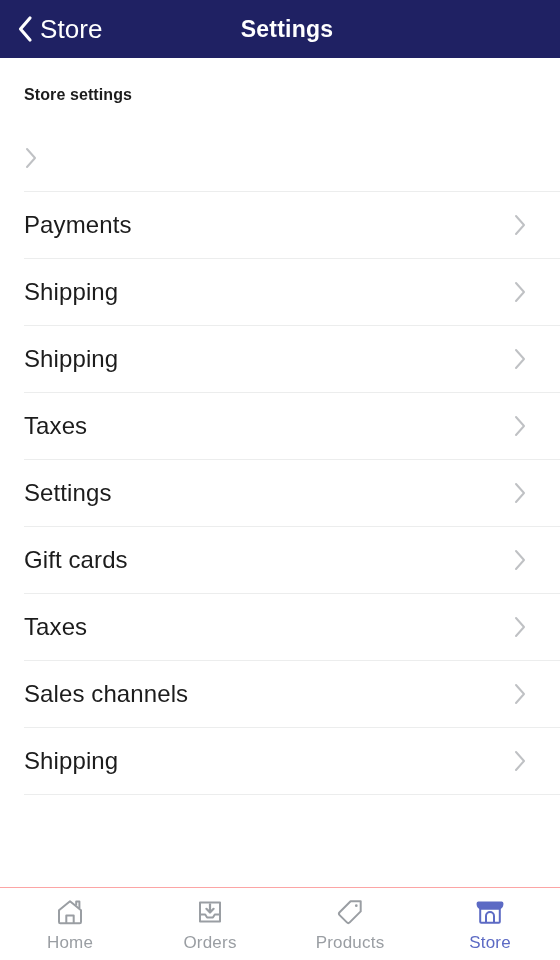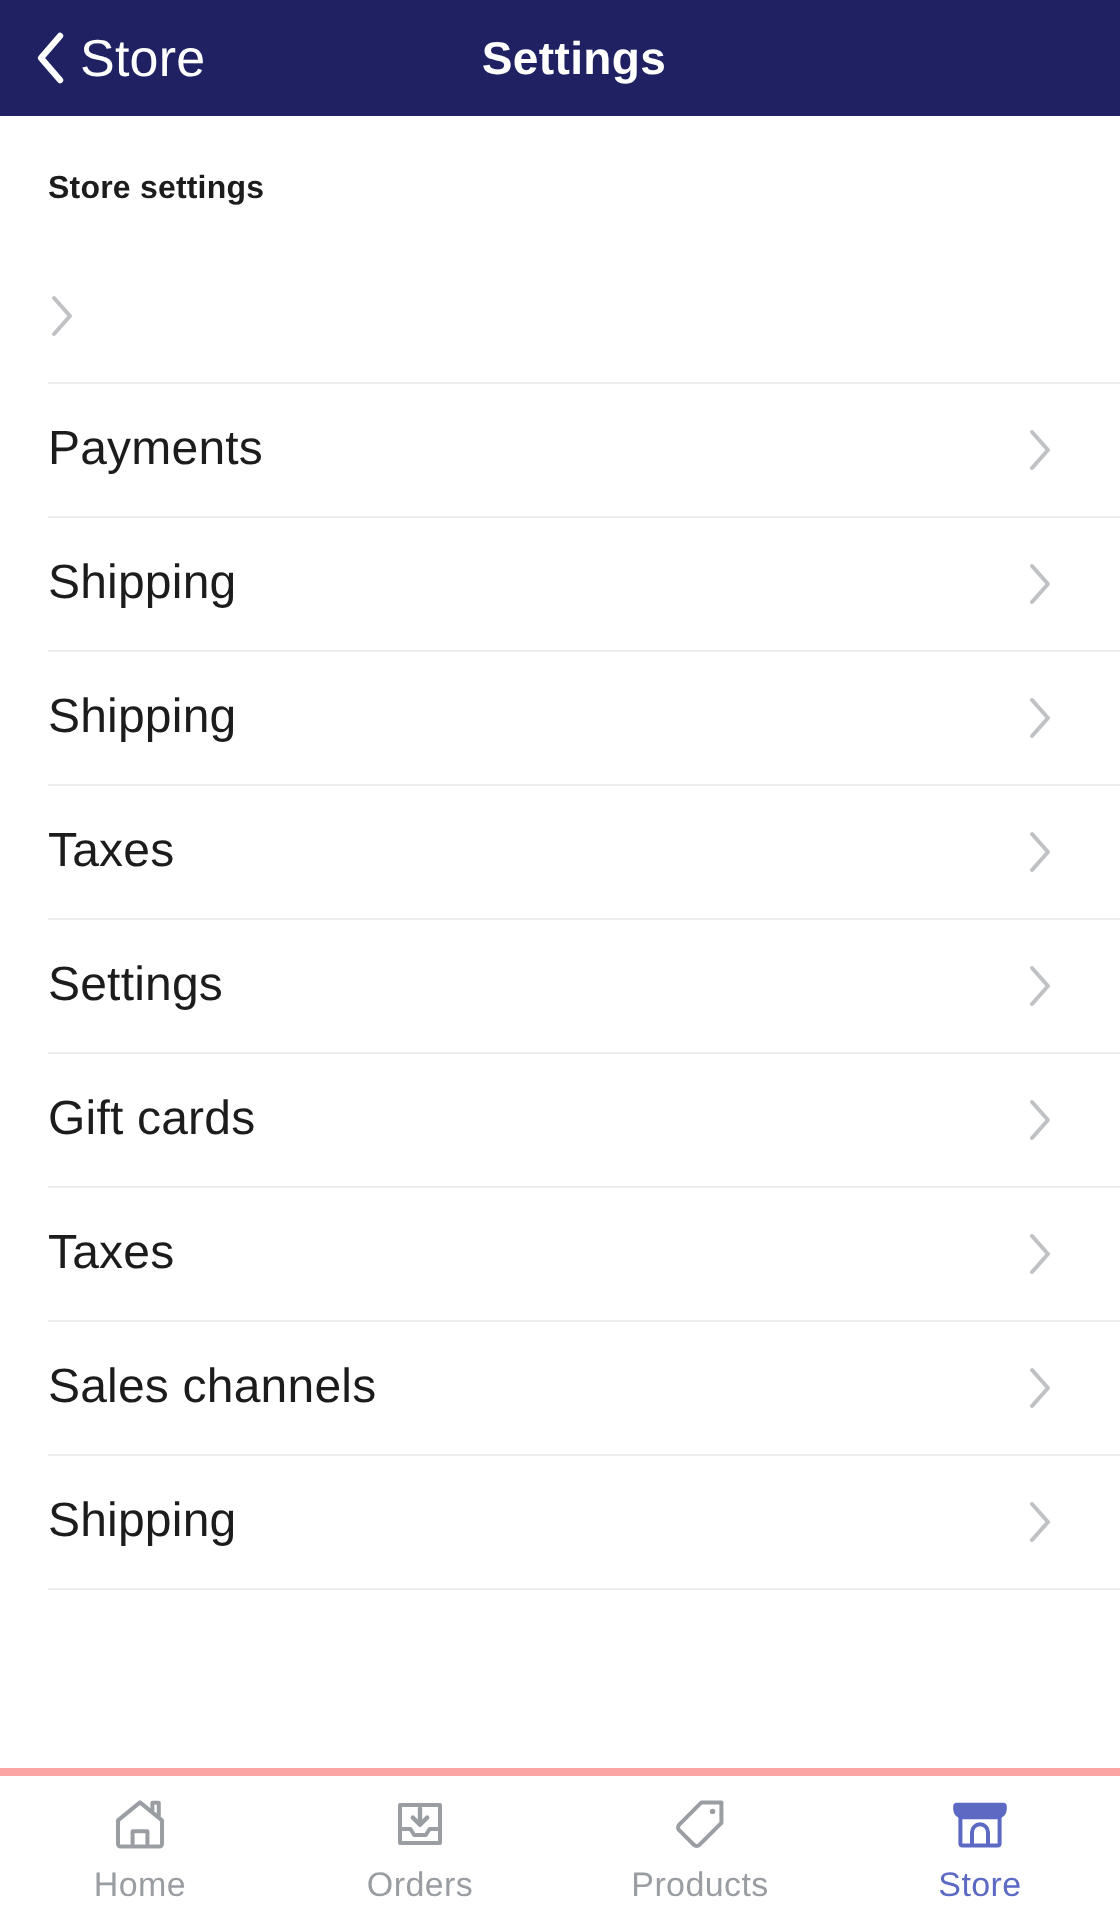--- a/index.html
+++ b/index.html
@@ -120,21 +120,21 @@
     width: 14px;
     height: 24px;
     margin-right: 13px;
   }
 
   
   .tabbar {
     flex: 0 0 auto;
     height: 72px;
     background: #ffffff;
-    border-top: 4px solid #fca5a5;
+    border-top: 1px solid #fca5a5;
     display: flex;
     align-items: center;
   }
   .tab {
     flex: 1 1 0;
     height: 100%;
     display: flex;
     flex-direction: column;
     align-items: center;
     justify-content: center;

